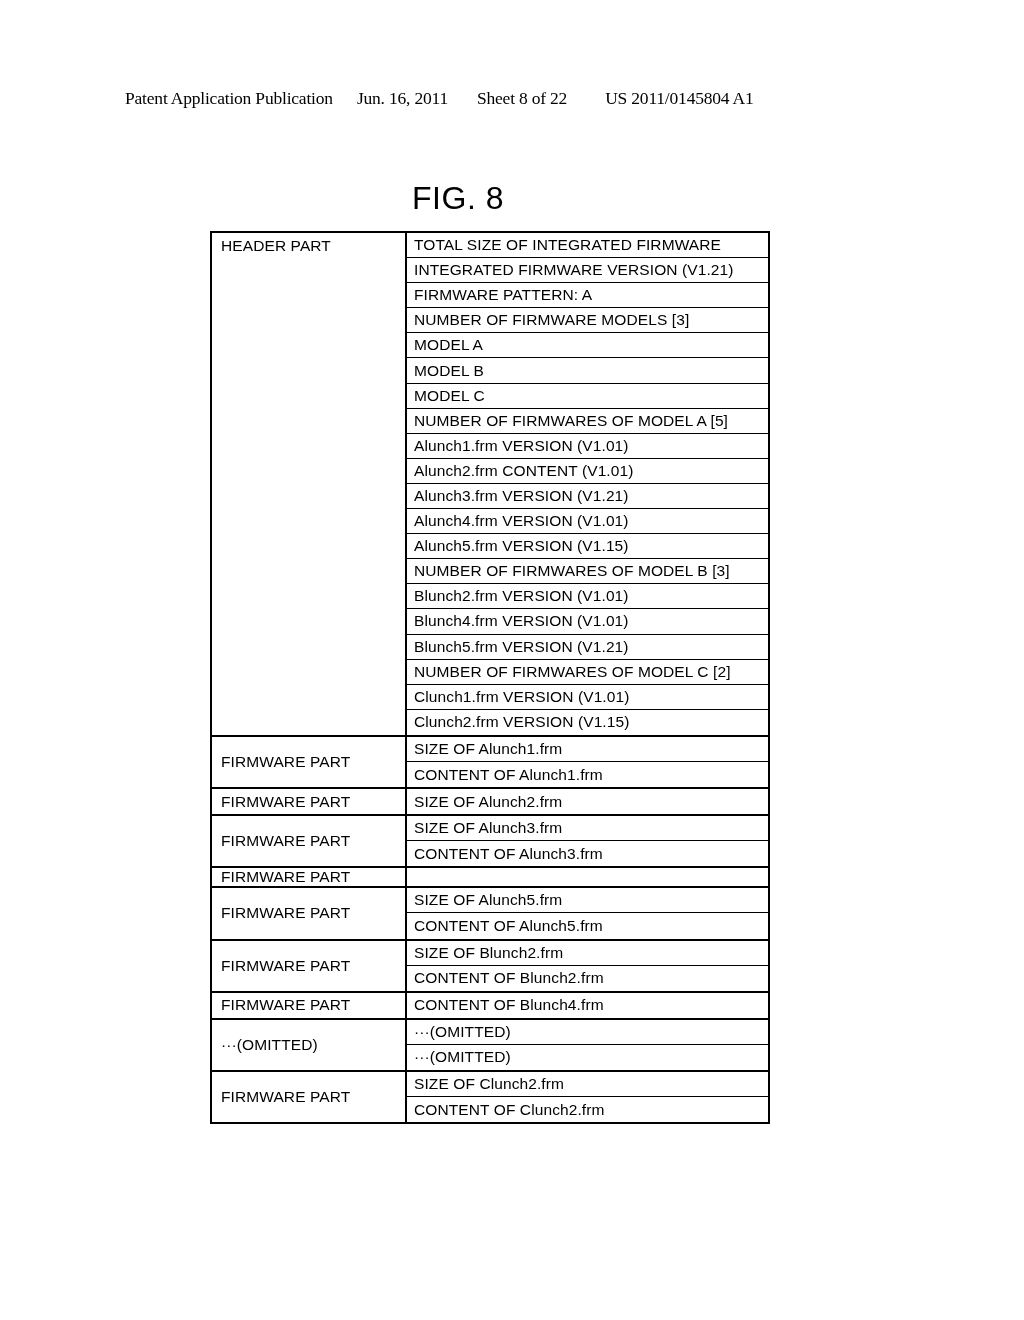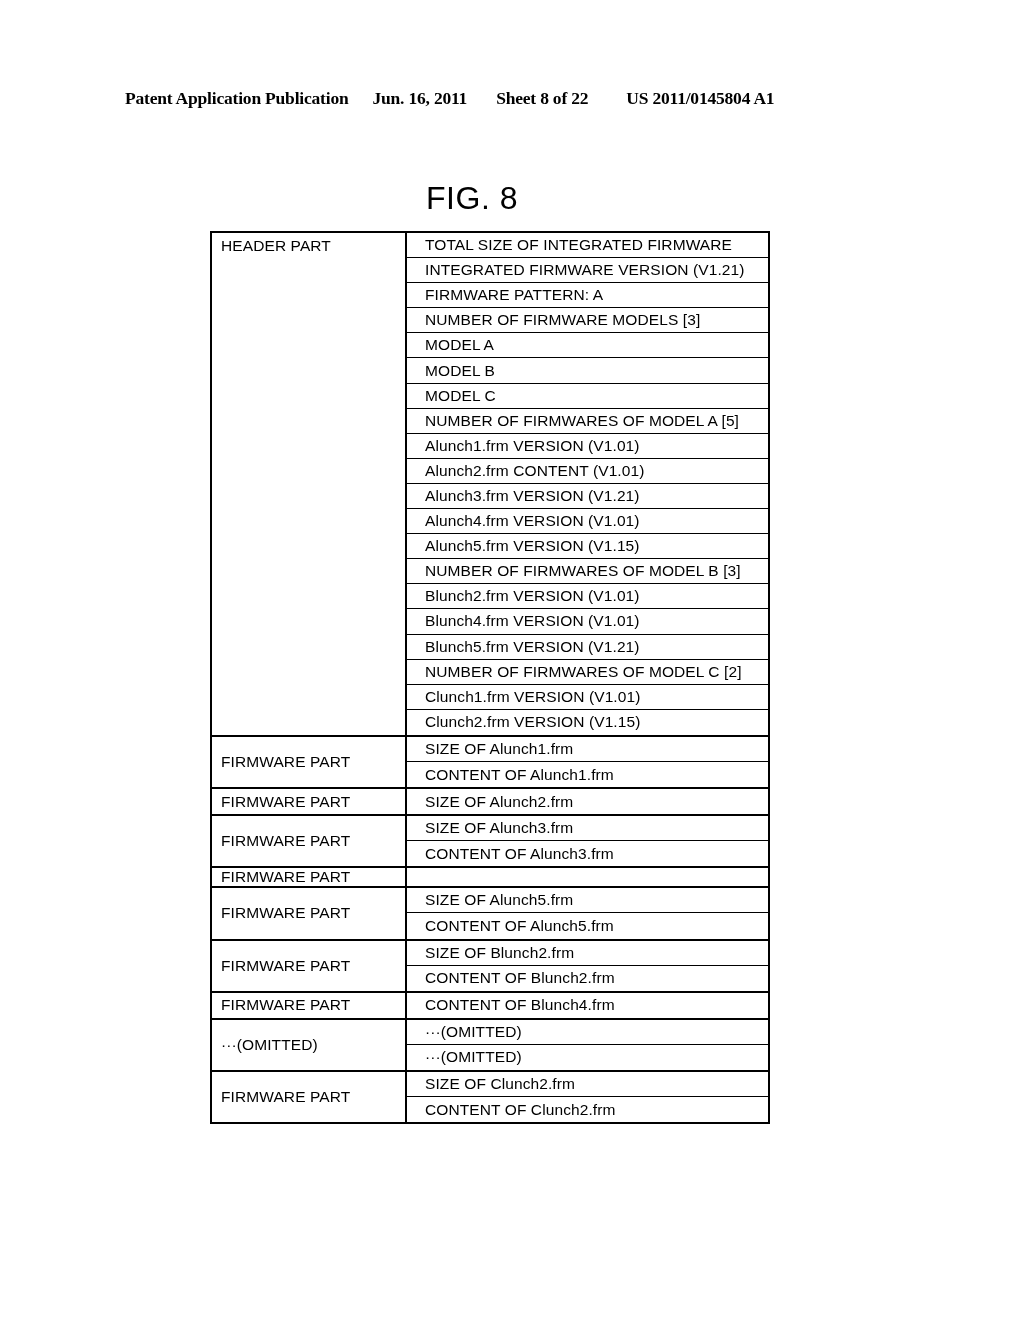--- a/index.html
+++ b/index.html
@@ -18,35 +18,35 @@
 
   
   .page-header {
     position: absolute;
     top: 88px;
     left: 125px;
     width: 774px;
     display: flex;
     align-items: baseline;
     font-family: "Liberation Serif", serif;
-    font-weight: bold;
+    font-weight: normal;
     font-size: 17.5px;
     letter-spacing: -0.2px;
     white-space: nowrap;
   }
   .page-header .ph-pub   { flex: 0 0 auto; }
   .page-header .ph-date  { flex: 0 0 auto; margin-left: 24px; }
   .page-header .ph-sheet { flex: 0 0 auto; margin-left: 29px; }
   .page-header .ph-num   { flex: 0 0 auto; margin-left: 38px; }
 
   
   .fig-title {
     position: absolute;
     top: 180px;
-    left: 14px;
+    left: 0;
     width: 916px;
     text-align: center;
     font-family: "Liberation Sans", sans-serif;
     font-size: 32px;
     font-weight: 400;
     letter-spacing: 0.5px;
   }
 
   
   .fig-table {
@@ -89,21 +89,21 @@
     flex: 1 1 auto;
     display: flex;
     flex-direction: column;
     box-sizing: border-box;
   }
 
   .tbl-row {
     height: 25.1px;
     box-sizing: border-box;
     border-bottom: 1.6px solid #000;
-    padding-left: 18px;
+    padding-left: 7px;
     display: flex;
     align-items: center;
     font-size: 15.5px;
     letter-spacing: 0.1px;
     white-space: nowrap;
     overflow: hidden;
   }
   .tbl-row:last-child { border-bottom: none; }
 </style>
 </head>

